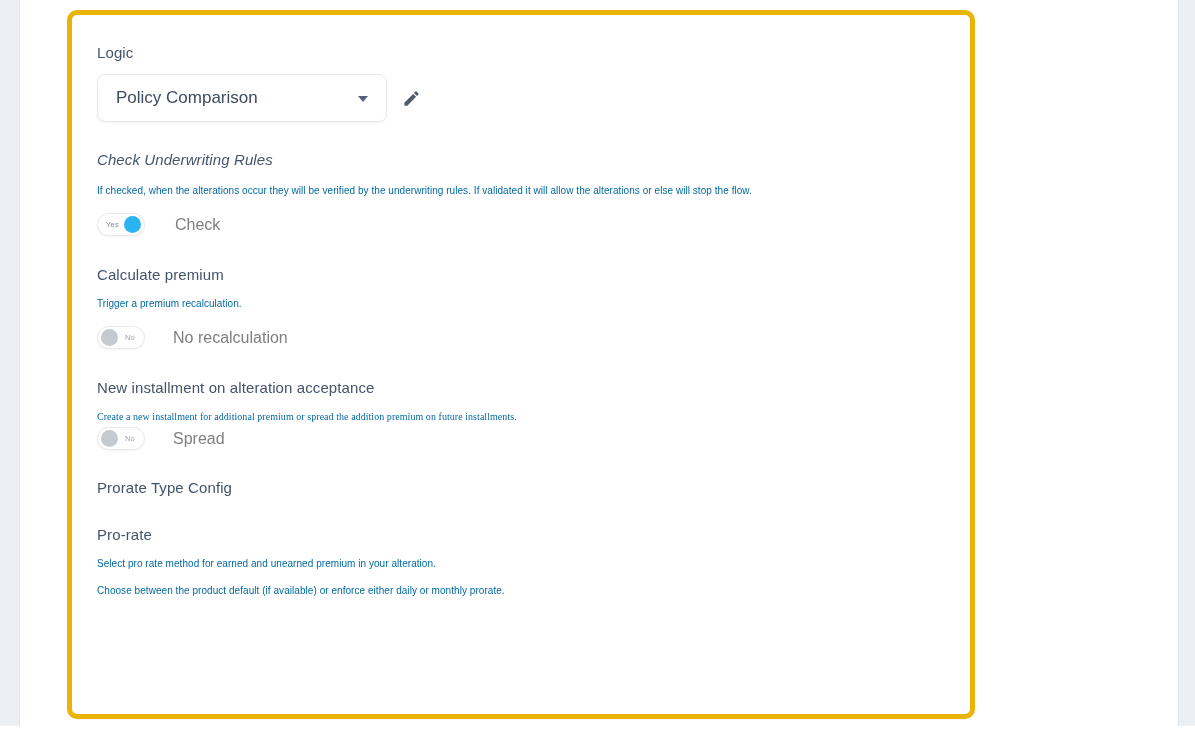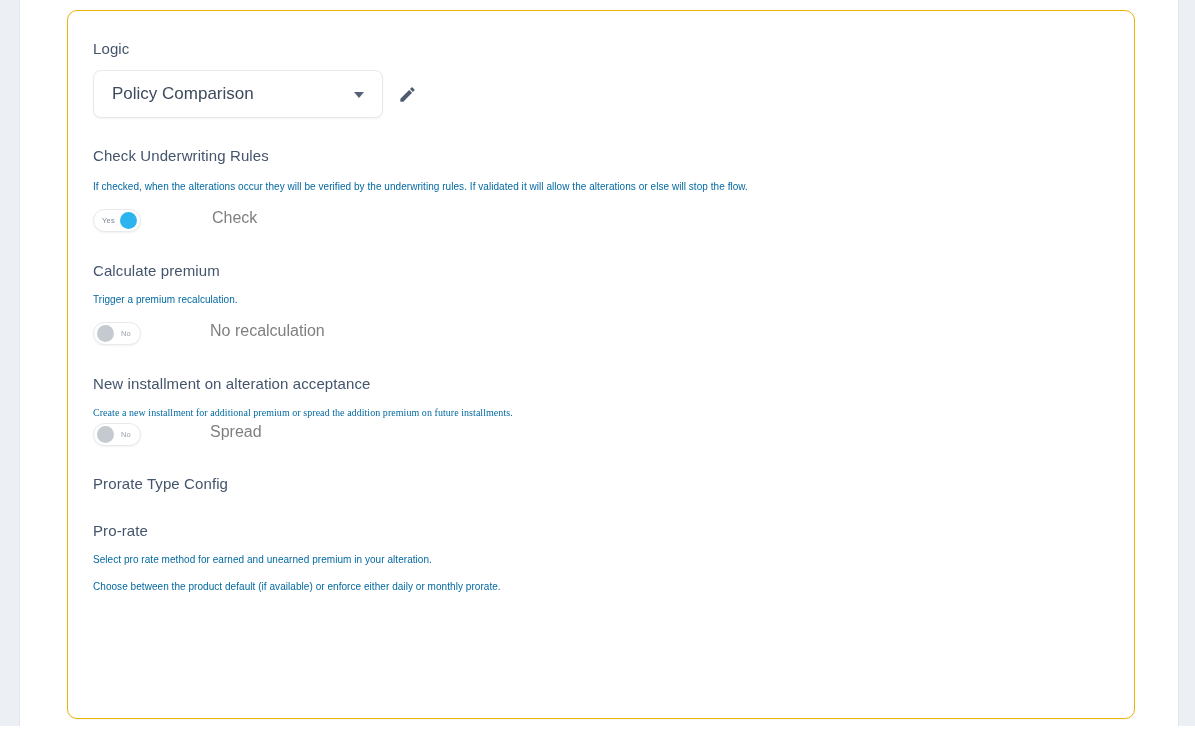--- a/index.html
+++ b/index.html
@@ -34,24 +34,24 @@
     width: 1157px;
     height: 733px;
     background: #ffffff;
   }
 
   
   .card {
     position: absolute;
     left: 46px;          
     top: 10px;
-    width: 1068px;
+    width: 908px;
     height: 709px;
     background: #ffffff;
-    border: 1px solid #eab308;
+    border: 5px solid #eab308;
     border-radius: 10px;
     box-shadow: 0 1px 2px rgba(16,24,40,.04);
   }
 
   .card-inner {
     padding: 28px 26px 20px 25px;
   }
 
   
   .field { margin-bottom: 0; }
@@ -122,21 +122,21 @@
     cursor: pointer;
     background: none;
     border: none;
     padding: 0;
   }
   .pencil-btn svg { display: block; }
 
   
   .toggle-row {
     display: flex;
-    gap: 41px;
+    align-items: center;
   }
 
   .switch {
     position: relative;
     width: 48px;
     height: 23px;
     border-radius: 12px;
     background: #ffffff;
     border: 1px solid #e7e9ed;
     box-shadow: 0 1px 2px rgba(16,24,40,.05);
@@ -200,21 +200,21 @@
           </div>
           <button class="pencil-btn">
             <svg width="19" height="19" viewBox="0 0 24 24" aria-hidden="true">
               <path d="M3 17.25V21h3.75L17.81 9.94l-3.75-3.75L3 17.25zM20.71 7.04a1 1 0 0 0 0-1.41l-2.34-2.34a1 1 0 0 0-1.41 0l-1.83 1.83 3.75 3.75 1.83-1.83z" fill="#4e5b71"></path>
             </svg>
           </button>
         </div>
       </div>
 
       <div class="field" style="margin-bottom:29px;">
-        <div class="field-label" style="">Check Underwriting Rules</div>
+        <div class="field-label" style="font-style:italic;">Check Underwriting Rules</div>
         <div class="field-desc" style="margin-bottom:13px;">If checked, when the alterations occur they will be verified by the underwriting rules. If validated it will allow the alterations or else will stop the flow.</div>
         <div class="toggle-row">
           <div class="switch on">
             <span class="state-text">Yes</span>
             <span class="knob"></span>
           </div>
           <span class="toggle-caption cap-check">Check</span>
         </div>
       </div>
 

